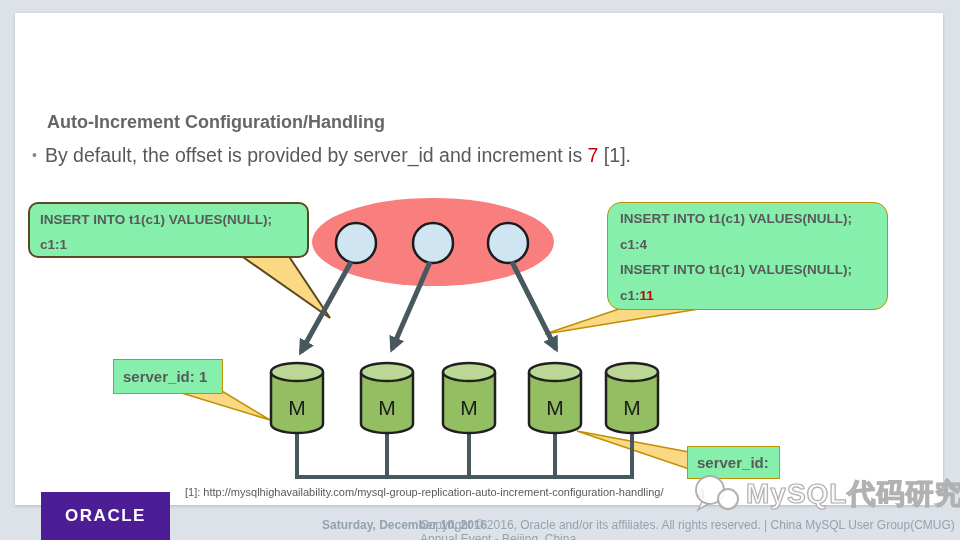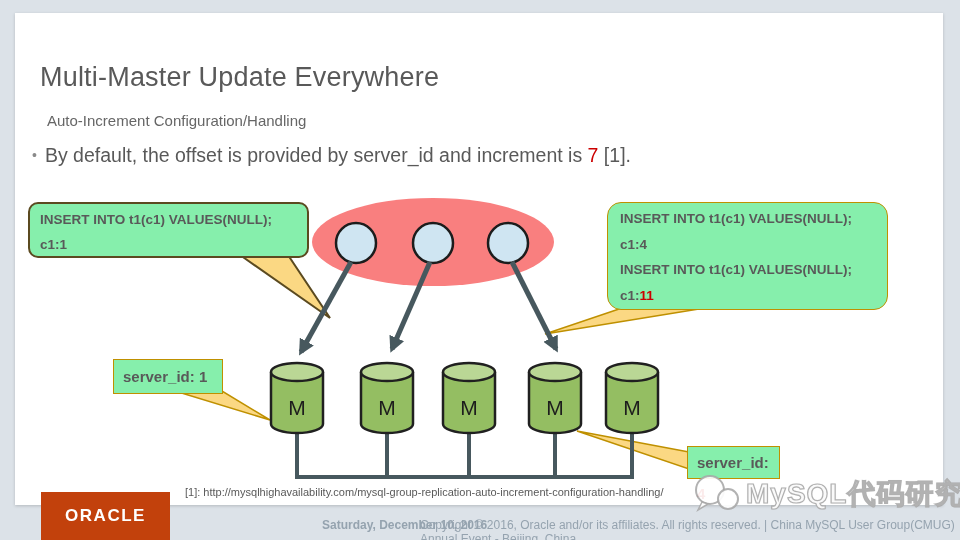--- a/index.html
+++ b/index.html
@@ -9,21 +9,21 @@
   }
   .card{
     position:absolute; left:15px; top:13px; width:928px; height:492px;
     background:#ffffff; box-shadow:0 1px 3px rgba(0,0,0,.18);
   }
   .title{
     position:absolute; left:40px; top:62px; font-size:27px; color:#595959;
     letter-spacing:.2px;
   }
   .subtitle{
-    position:absolute; left:47px; top:112px; font-size:15px; font-weight:normal; color:#666666;
+    position:absolute; left:47px; top:112px; font-size:18px; font-weight:bold; color:#666666;
   }
   .bullet-line{
     position:absolute; left:32px; top:144px; font-size:19.5px; color:#595959;
   }
   .bullet-marker{ font-size:14px; color:#8a8a8a; vertical-align:2px; margin-right:8px;}
   .hl-red{ color:#cc0000; font-weight:inherit;}
   .diagram-svg{ position:absolute; left:0; top:0; z-index:1;}
   .callout{
     position:absolute; z-index:2; box-sizing:border-box;
     background:#86efac; color:#595959; font-weight:bold;
@@ -42,21 +42,21 @@
     z-index:2; border:1.5px solid #bf9000; border-radius:0;
     font-size:15px; padding:0 0 0 9px;
   }
   .server-label-1{ left:113px; top:359px; width:110px; height:35px; line-height:33px;}
   .server-label-4{ left:687px; top:446px; width:93px; height:33px; line-height:31px;}
   .footnote{
     position:absolute; left:185px; top:486px; font-size:11px; color:#595959; z-index:2;
   }
   .oracle-box{
     position:absolute; left:41px; top:492px; width:129px; height:48px;
-    background:#c2410c; z-index:4; display:flex; align-items:center; justify-content:center;text-align:right;
+    background:#4c1d95; z-index:4; display:flex; align-items:center; justify-content:center;text-align:right;
   }
   .oracle-text{ color:#ffffff; font-size:17px; font-weight:bold; letter-spacing:1.5px;}
   .footer-date{
     position:absolute; left:322px; top:518px; font-size:12px; color:#95a3af; z-index:2;font-weight:bold;
   }
   .footer-copyright{
     position:absolute; left:420px; top:518px; font-size:12px; color:#95a3af; z-index:2;
   }
   .watermark{
     position:absolute; left:688px; top:472px; z-index:5; display:flex; align-items:center;
@@ -67,21 +67,20 @@
     text-shadow:0 0 1px rgba(150,150,150,.6);
     letter-spacing:1px; white-space:nowrap;
   }
 </style>
 </head>
 <body>
 
 <div class="page">
   <div class="card"></div>
 
-  <div class="title">Multi-Master Update Everywhere</div>
   <div class="subtitle">Auto-Increment Configuration/Handling</div>
   <div class="bullet-line"><span class="bullet-marker">•</span><span>By default, the offset is provided by server_id and increment is </span><span class="hl-red">7</span><span> [1].</span></div>
 
   <svg class="diagram-svg" width="960" height="540" viewBox="0 0 960 540">
     <defs>
       <marker id="arrow" viewBox="0 0 10 10" refX="7.5" refY="5" markerWidth="3.2" markerHeight="3.2" orient="auto-start-reverse">
         <path d="M0,0 L10,5 L0,10 z" fill="#47585e"></path>
       </marker>
     </defs>
 

